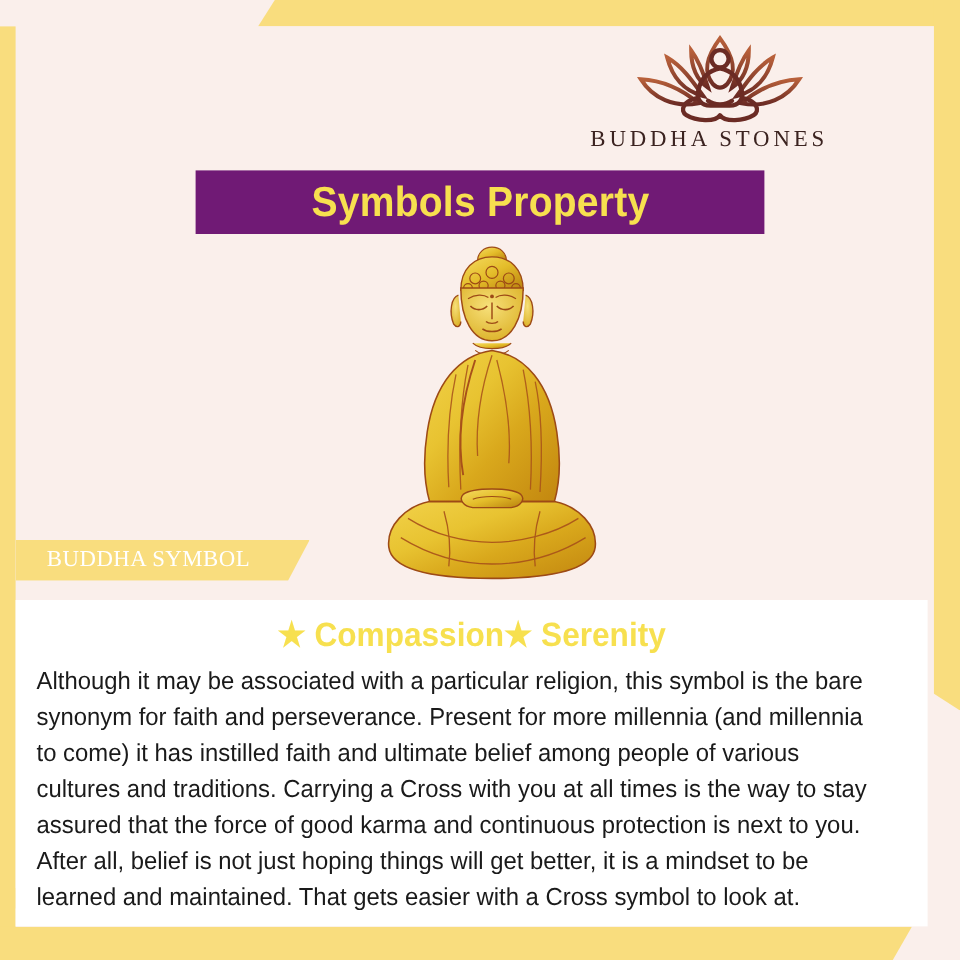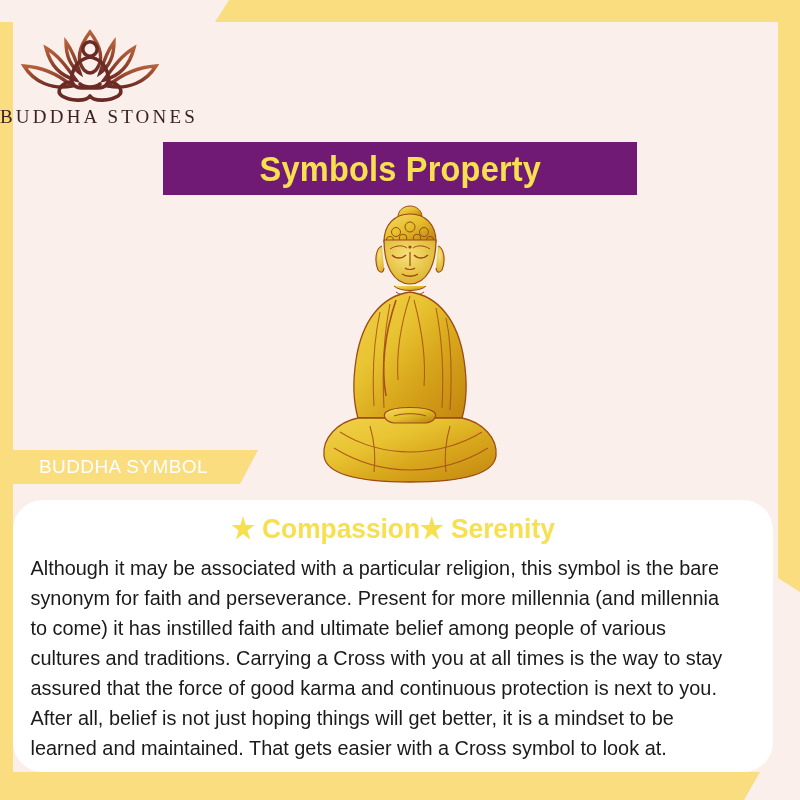--- a/index.html
+++ b/index.html
@@ -27,21 +27,21 @@
     left:0;bottom:0;width:760px;height:28px;
     clip-path:polygon(0 0,100% 0,calc(100% - 16px) 100%,0 100%);
   }
   .band-left-lower{
     left:0;bottom:0;width:13px;height:60px;
   }
 
   
   .logo-wrap{
     position:absolute;left:0;top:22px;width:690px;height:118px;
-    display:flex;flex-direction:column;align-items:flex-start;justify-content:flex-start;
+    display:flex;flex-direction:column;align-items:flex-end;justify-content:flex-start;
   }
   .logo-mark{width:180px;height:82px;display:block;}
   .logo-text{
     margin-top:2px;
     font-family:"Liberation Serif",serif;
     font-size:19px;letter-spacing:3.2px;color:#3b2320;font-weight:400;
     white-space:nowrap;
   }
 
   
@@ -66,28 +66,27 @@
   
   .symbol-tag{
     position:absolute;left:13px;top:450px;width:245px;height:34px;
     background:#f9dd7e;
     clip-path:polygon(0 0,100% 0,calc(100% - 18px) 100%,0 100%);
     display:flex;align-items:center;
   }
   .symbol-tag span{
     color:#ffffff;font-size:19px;letter-spacing:.4px;
     padding-left:26px;white-space:nowrap;
-    font-family:Liberation Sans, sans-serif;font-weight:400;
+    font-family:Liberation Serif, serif;font-weight:400;
   }
 
   
   .content-card{
     position:absolute;left:13px;top:500px;width:760px;height:272px;
     background:#ffffff;
-    border-radius:30px;
   }
   .subhead{
     margin:0;padding-top:12px;text-align:center;
     font-family:"Liberation Sans Narrow","Liberation Sans",sans-serif;
     font-weight:700;font-size:28px;color:#f7e04f;white-space:nowrap;
     transform:scaleX(.94);transform-origin:center;
   }
   .body-copy{
     margin:0;padding:8px 18px 0 18px;
     font-family:"Liberation Sans Narrow","Liberation Sans",sans-serif;

